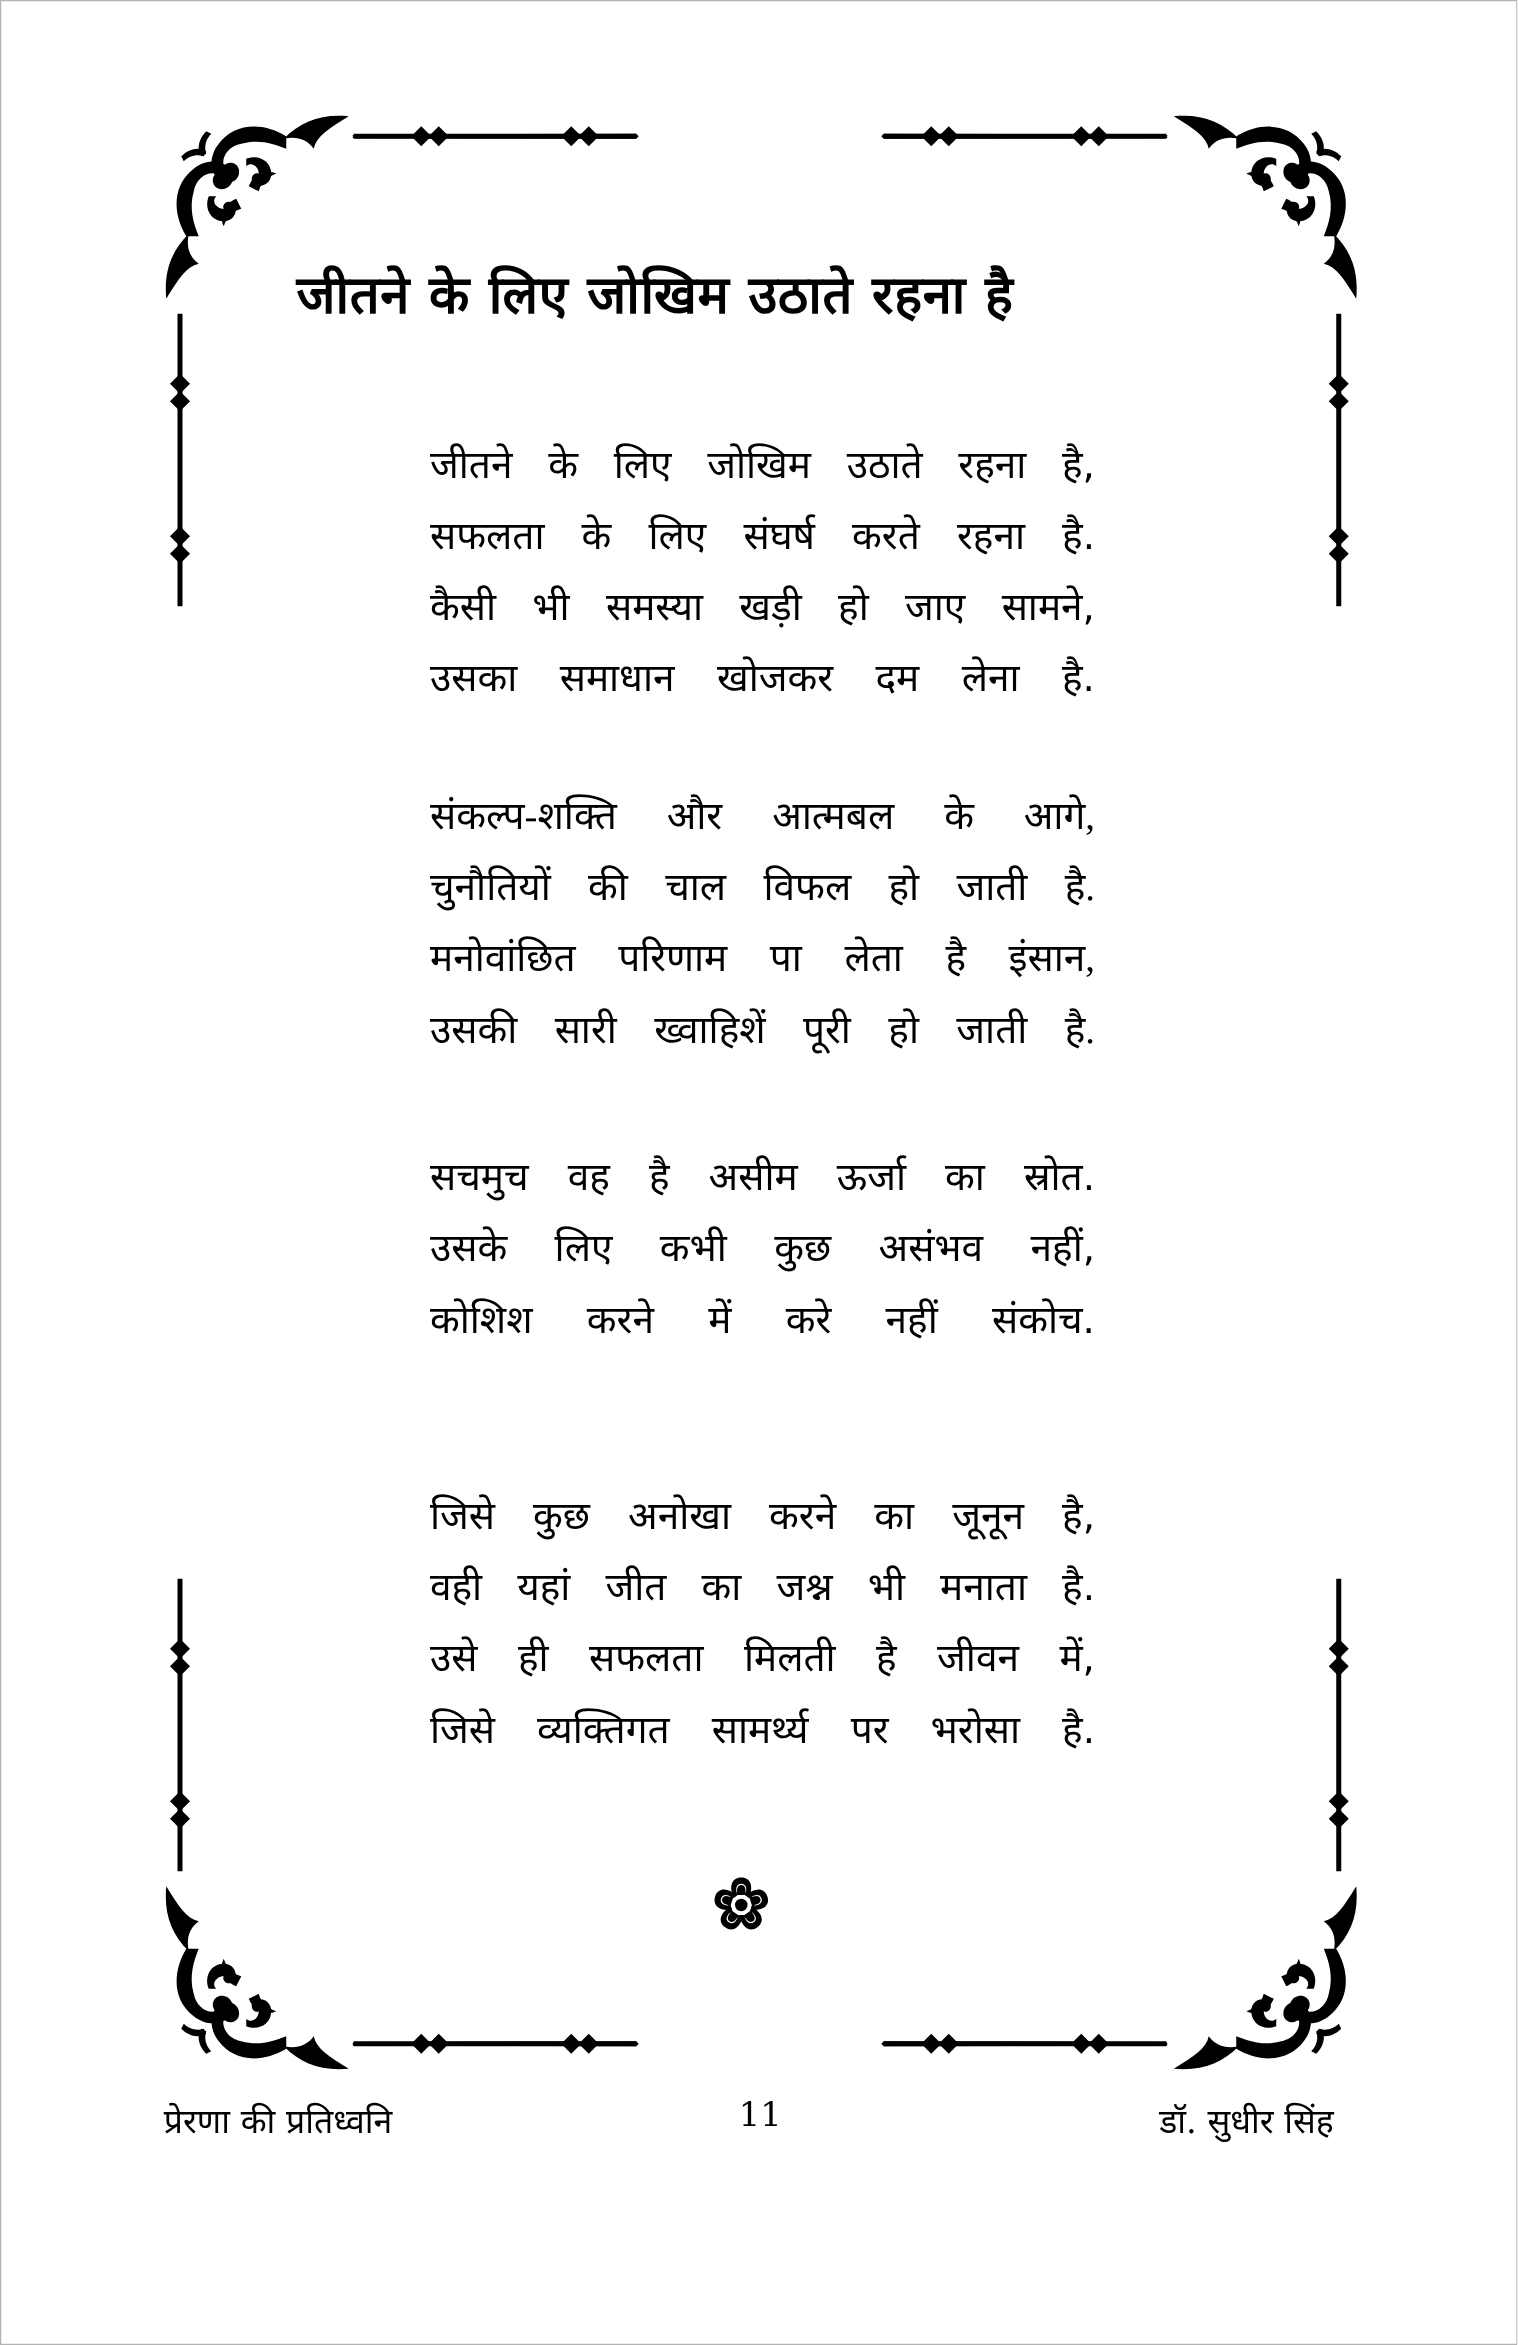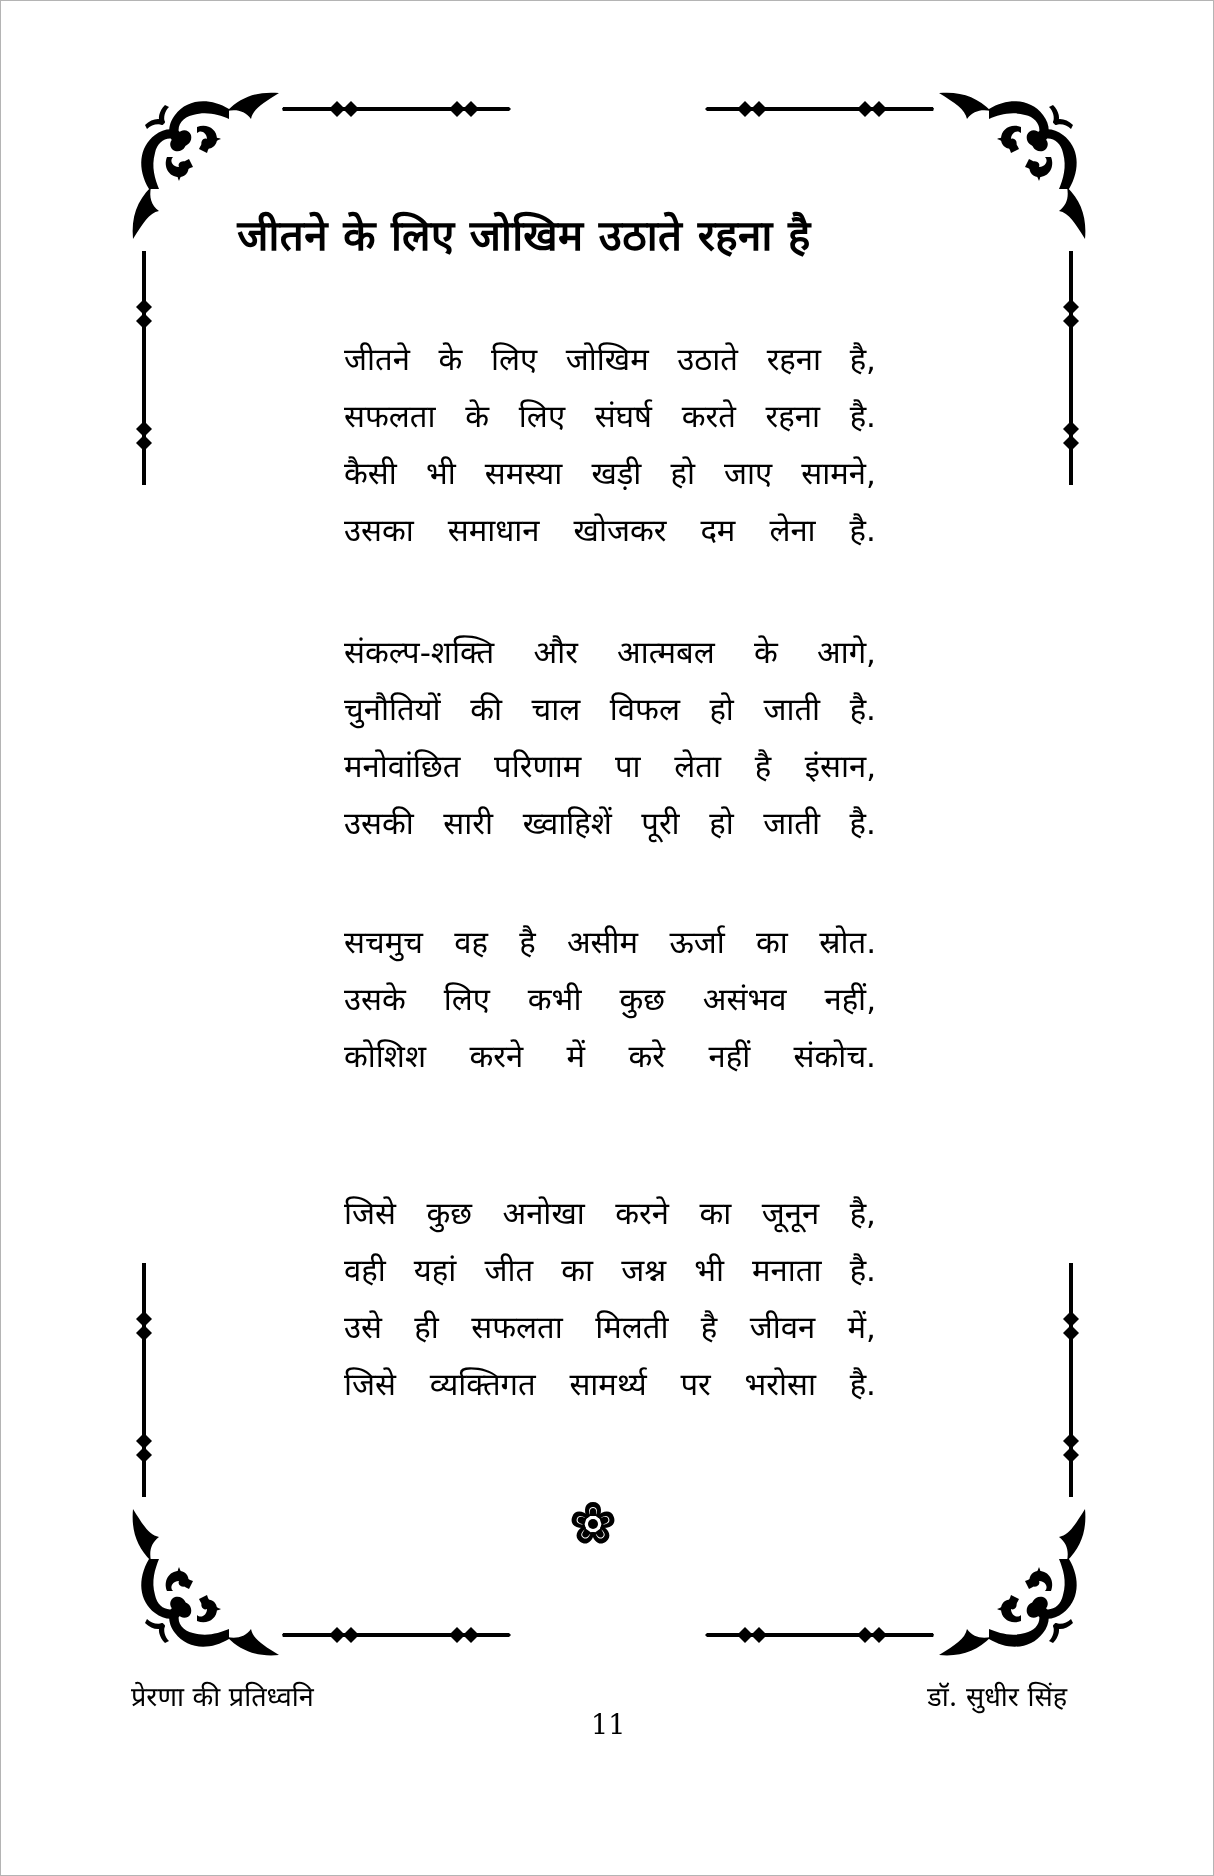--- a/index.html
+++ b/index.html
@@ -117,21 +117,21 @@
       </svg>
   </div>
   <div class="hbar" style="left:696px; top:1622px; width:240px; transform:scaleX(-1);">
     <svg width="240" height="24" viewBox="0 0 240 24">
         <use href="#hbar-shape"></use>
       </svg>
   </div>
 
   <h1 class="title" style="margin:0;">जीतने के लिए जोखिम उठाते रहना है</h1>
 
-  <div class="stanza" style="top:330px;">
+  <div class="stanza" style="top:343px;">
     <div class="line">
         <span>जीतने</span>
         <span>के</span>
         <span>लिए</span>
         <span>जोखिम</span>
         <span>उठाते</span>
         <span>रहना</span>
         <span>है,</span>
       </div>
     <div class="line">
@@ -155,21 +155,21 @@
     <div class="line">
         <span>उसका</span>
         <span>समाधान</span>
         <span>खोजकर</span>
         <span>दम</span>
         <span>लेना</span>
         <span>है.</span>
       </div>
   </div>
 
-  <div class="stanza" style="top:623px;">
+  <div class="stanza" style="top:623px;font-family:Liberation Serif, serif;">
     <div class="line">
         <span>संकल्प-शक्ति</span>
         <span>और</span>
         <span>आत्मबल</span>
         <span>के</span>
         <span>आगे,</span>
       </div>
     <div class="line">
         <span>चुनौतियों</span>
         <span>की</span>
@@ -276,16 +276,16 @@
         <use href="#petal" transform="rotate(72)"></use>
         <use href="#petal" transform="rotate(144)"></use>
         <use href="#petal" transform="rotate(216)"></use>
         <use href="#petal" transform="rotate(288)"></use>
         <circle cx="0" cy="0" r="5" fill="#000"></circle>
       </g>
     </svg>
   </div>
 
   <div class="footer" style="left:130px;">प्रेरणा की प्रतिध्वनि</div>
-  <div class="footer" style="left:590px;margin-top:32px;">11</div>
+  <div class="footer" style="left:590px;">11</div>
   <div class="footer" style="right:146px; text-align:left;">डॉ. सुधीर सिंह</div>
 
 </div>
 
 </body></html>

